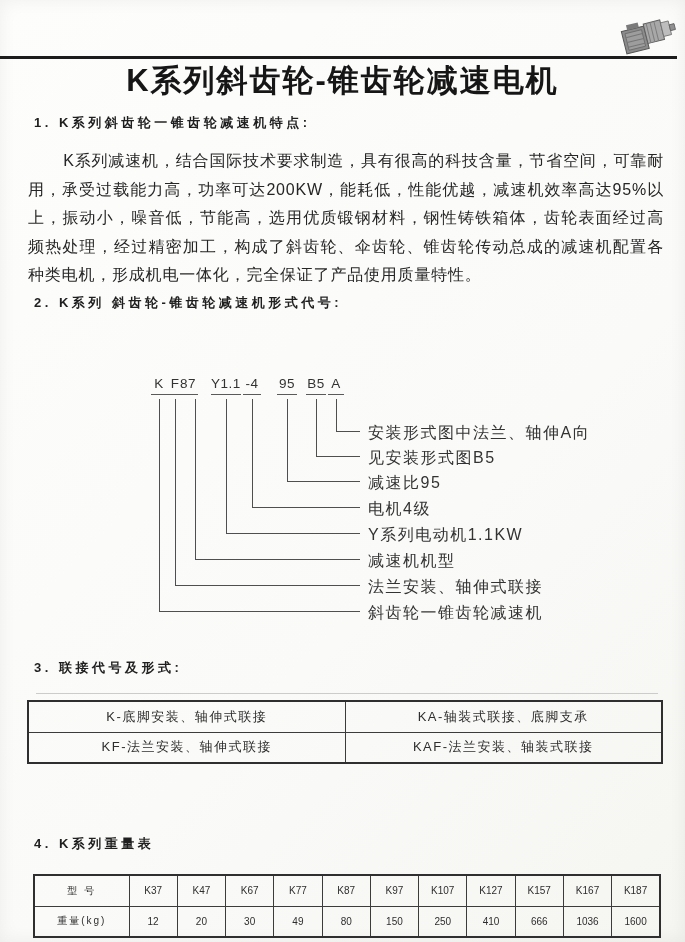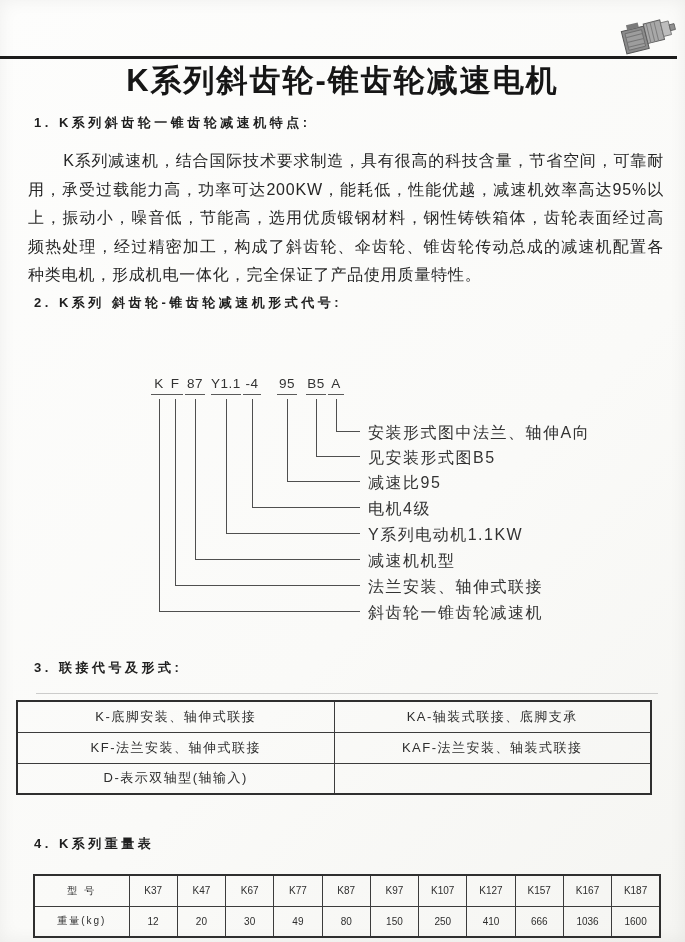--- a/index.html
+++ b/index.html
@@ -38,21 +38,21 @@
   .vl { position:absolute; width:1px; background:#4f4f4f; display:block; }
   .hl { position:absolute; height:1px; background:#4f4f4f; display:block; }
   .lbl {
     position:absolute; left:368px; font-size:16px; color:#333;
     letter-spacing:1.5px; white-space:nowrap;
   }
   
   .t3-topline { position:absolute; left:36px; top:693px; width:622px; height:1px; background:#cccccb; }
   table { border-collapse:collapse; table-layout:fixed; }
   .t3 {
-    position:absolute; left:16px; top:700px; width:636px;
+    position:absolute; left:27px; top:700px; width:636px;
     font-size:13px; color:#2e2e2e; border:2px solid #2f2f2f;
   }
   .t3 td { border:1px solid #3c3c3c; height:31px; text-align:center; letter-spacing:1.5px; }
   .t4 {
     position:absolute; left:33px; top:874px; width:628px;
     font-size:10px; color:#2e2e2e; border:2px solid #2f2f2f;
   }
   .t4 td { border:1px solid #3c3c3c; height:31px; text-align:center; }
   .t4 td.lab { letter-spacing:2px; }
 </style>
@@ -83,21 +83,21 @@
   <div class="doc-title">K系列斜齿轮-锥齿轮减速电机</div>
 
   <div id="h1" class="sec-heading">1. K系列斜齿轮一锥齿轮减速机特点:</div>
   <div class="body-par">K系列减速机，结合国际技术要求制造，具有很高的科技含量，节省空间，可靠耐用，承受过载能力高，功率可达200KW，能耗低，性能优越，减速机效率高达95%以上，振动小，噪音低，节能高，选用优质锻钢材料，钢性铸铁箱体，齿轮表面经过高频热处理，经过精密加工，构成了斜齿轮、伞齿轮、锥齿轮传动总成的减速机配置各种类电机，形成机电一体化，完全保证了产品使用质量特性。</div>
 
   <div id="h2" class="sec-heading">2. K系列 斜齿轮-锥齿轮减速机形式代号:</div>
 
   <div>
     <span class="seg" style="left:151px;width:16px">K</span>
     <span class="seg" style="left:167px;width:16px">F</span>
-    <span class="seg" style="left:185px;width:20px">87</span>
+    <span class="seg" style="left:178px;width:20px">87</span>
     <span class="seg" style="left:211px;width:30px">Y1.1</span>
     <span class="seg" style="left:243px;width:18px">-4</span>
     <span class="seg" style="left:277px;width:20px">95</span>
     <span class="seg" style="left:306px;width:20px">B5</span>
     <span class="seg" style="left:328px;width:16px">A</span>
 
     <i class="vl" style="left:159px;top:399px;height:212px"></i>
     <i class="vl" style="left:175px;top:399px;height:186px"></i>
     <i class="vl" style="left:195px;top:399px;height:160px"></i>
     <i class="vl" style="left:226px;top:399px;height:134px"></i>
@@ -130,24 +130,20 @@
   <table class="t3">
     <tbody>
         <tr>
       <td>K-底脚安装、轴伸式联接</td>
       <td>KA-轴装式联接、底脚支承</td>
     </tr>
     <tr>
       <td>KF-法兰安装、轴伸式联接</td>
       <td>KAF-法兰安装、轴装式联接</td>
     </tr>
-    <tr>
-      <td>D-表示双轴型(轴输入)</td>
-      <td></td>
-    </tr>
   </tbody>
     </table>
 
   <div id="h4" class="sec-heading">4. K系列重量表</div>
   <table class="t4">
     <tbody>
         <tr>
       <td class="lab" style="width:95px">型 号</td>
       <td>K37</td>
       <td>K47</td>

